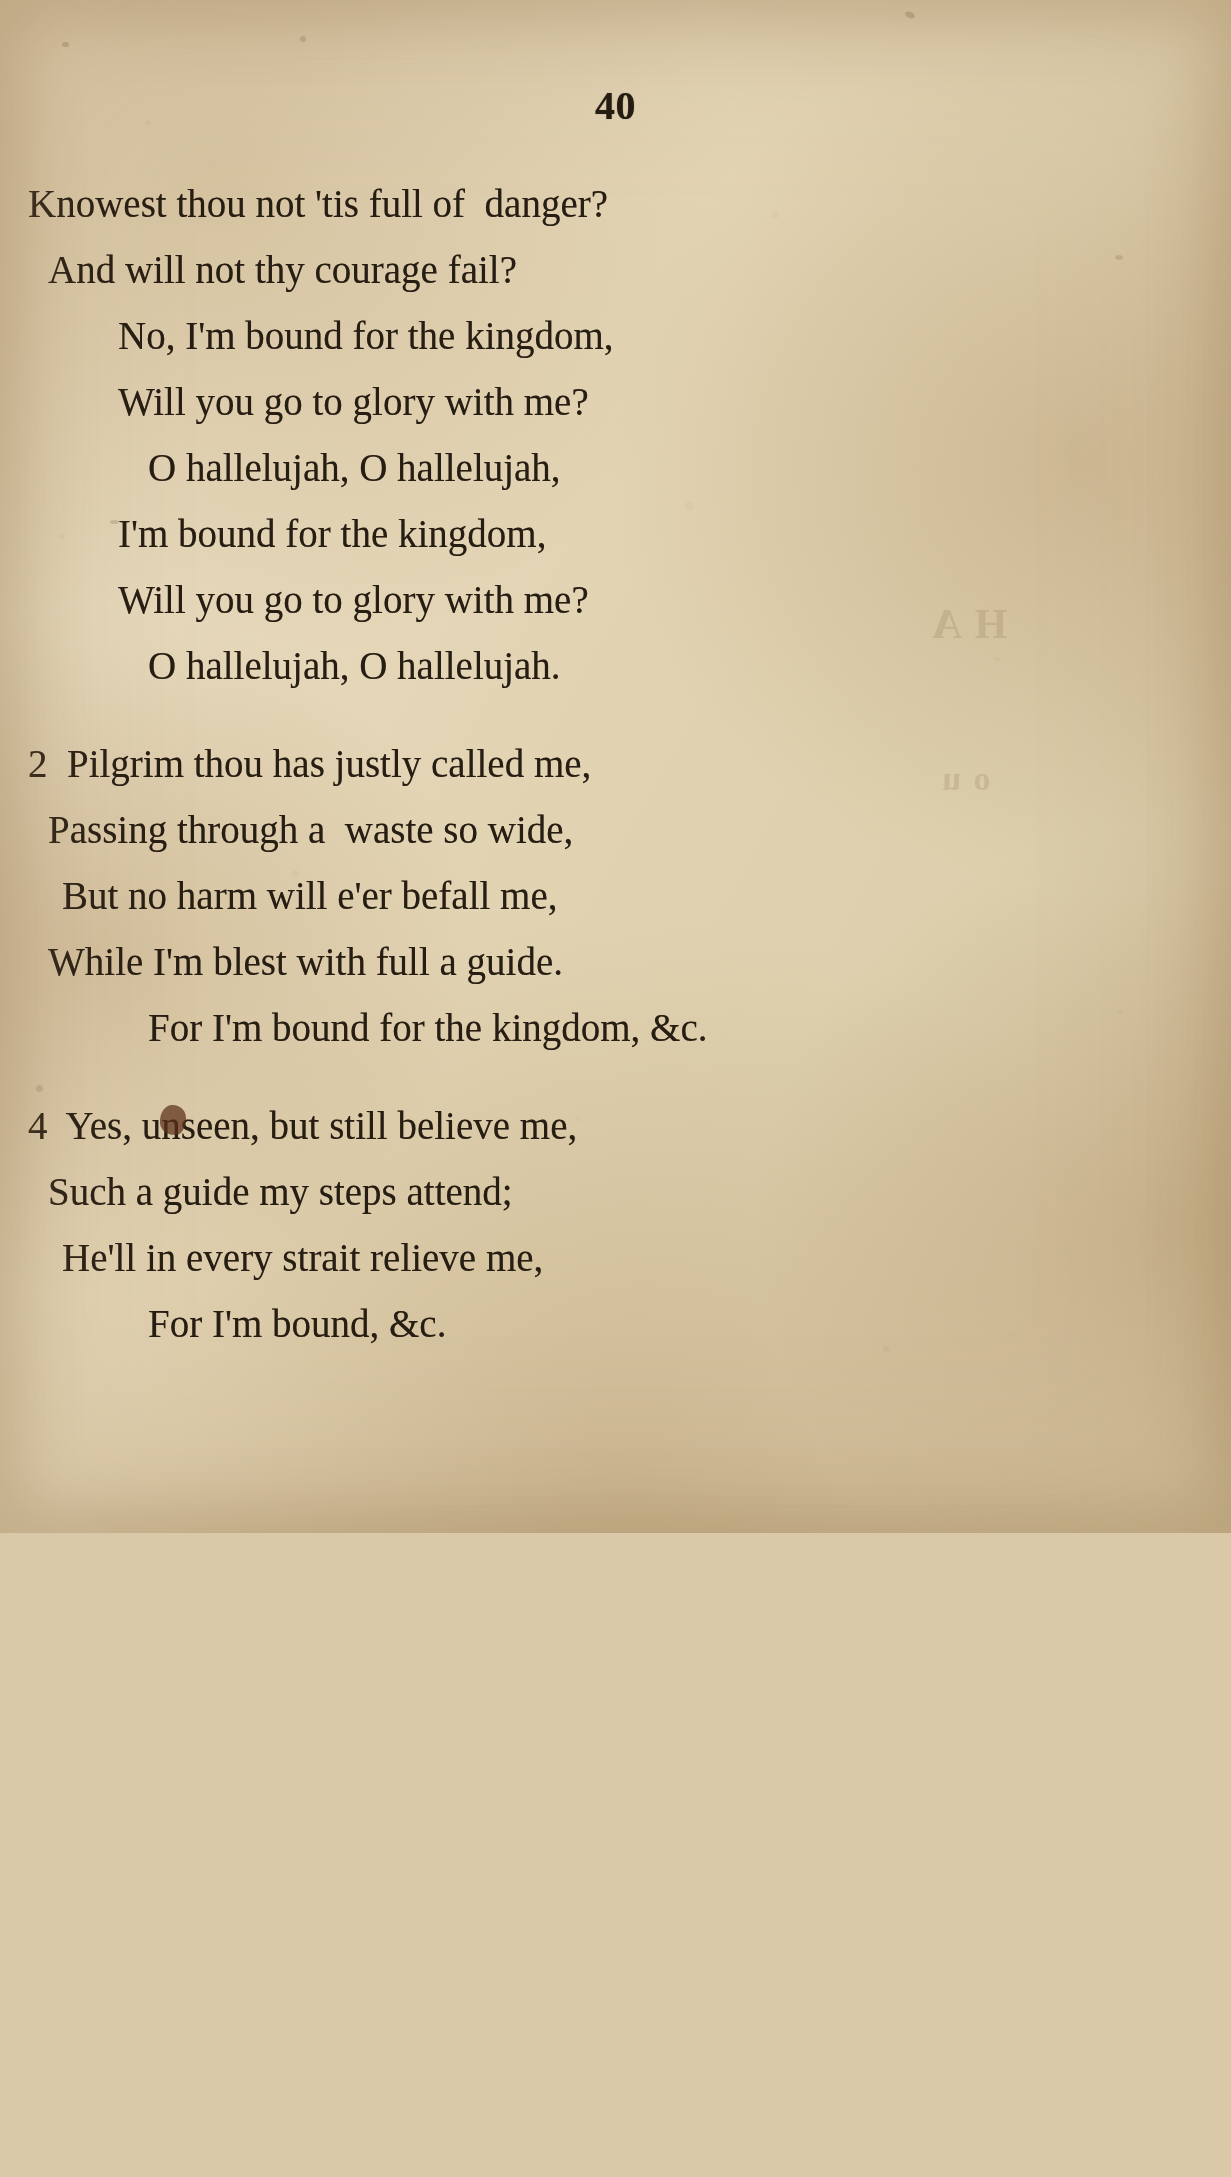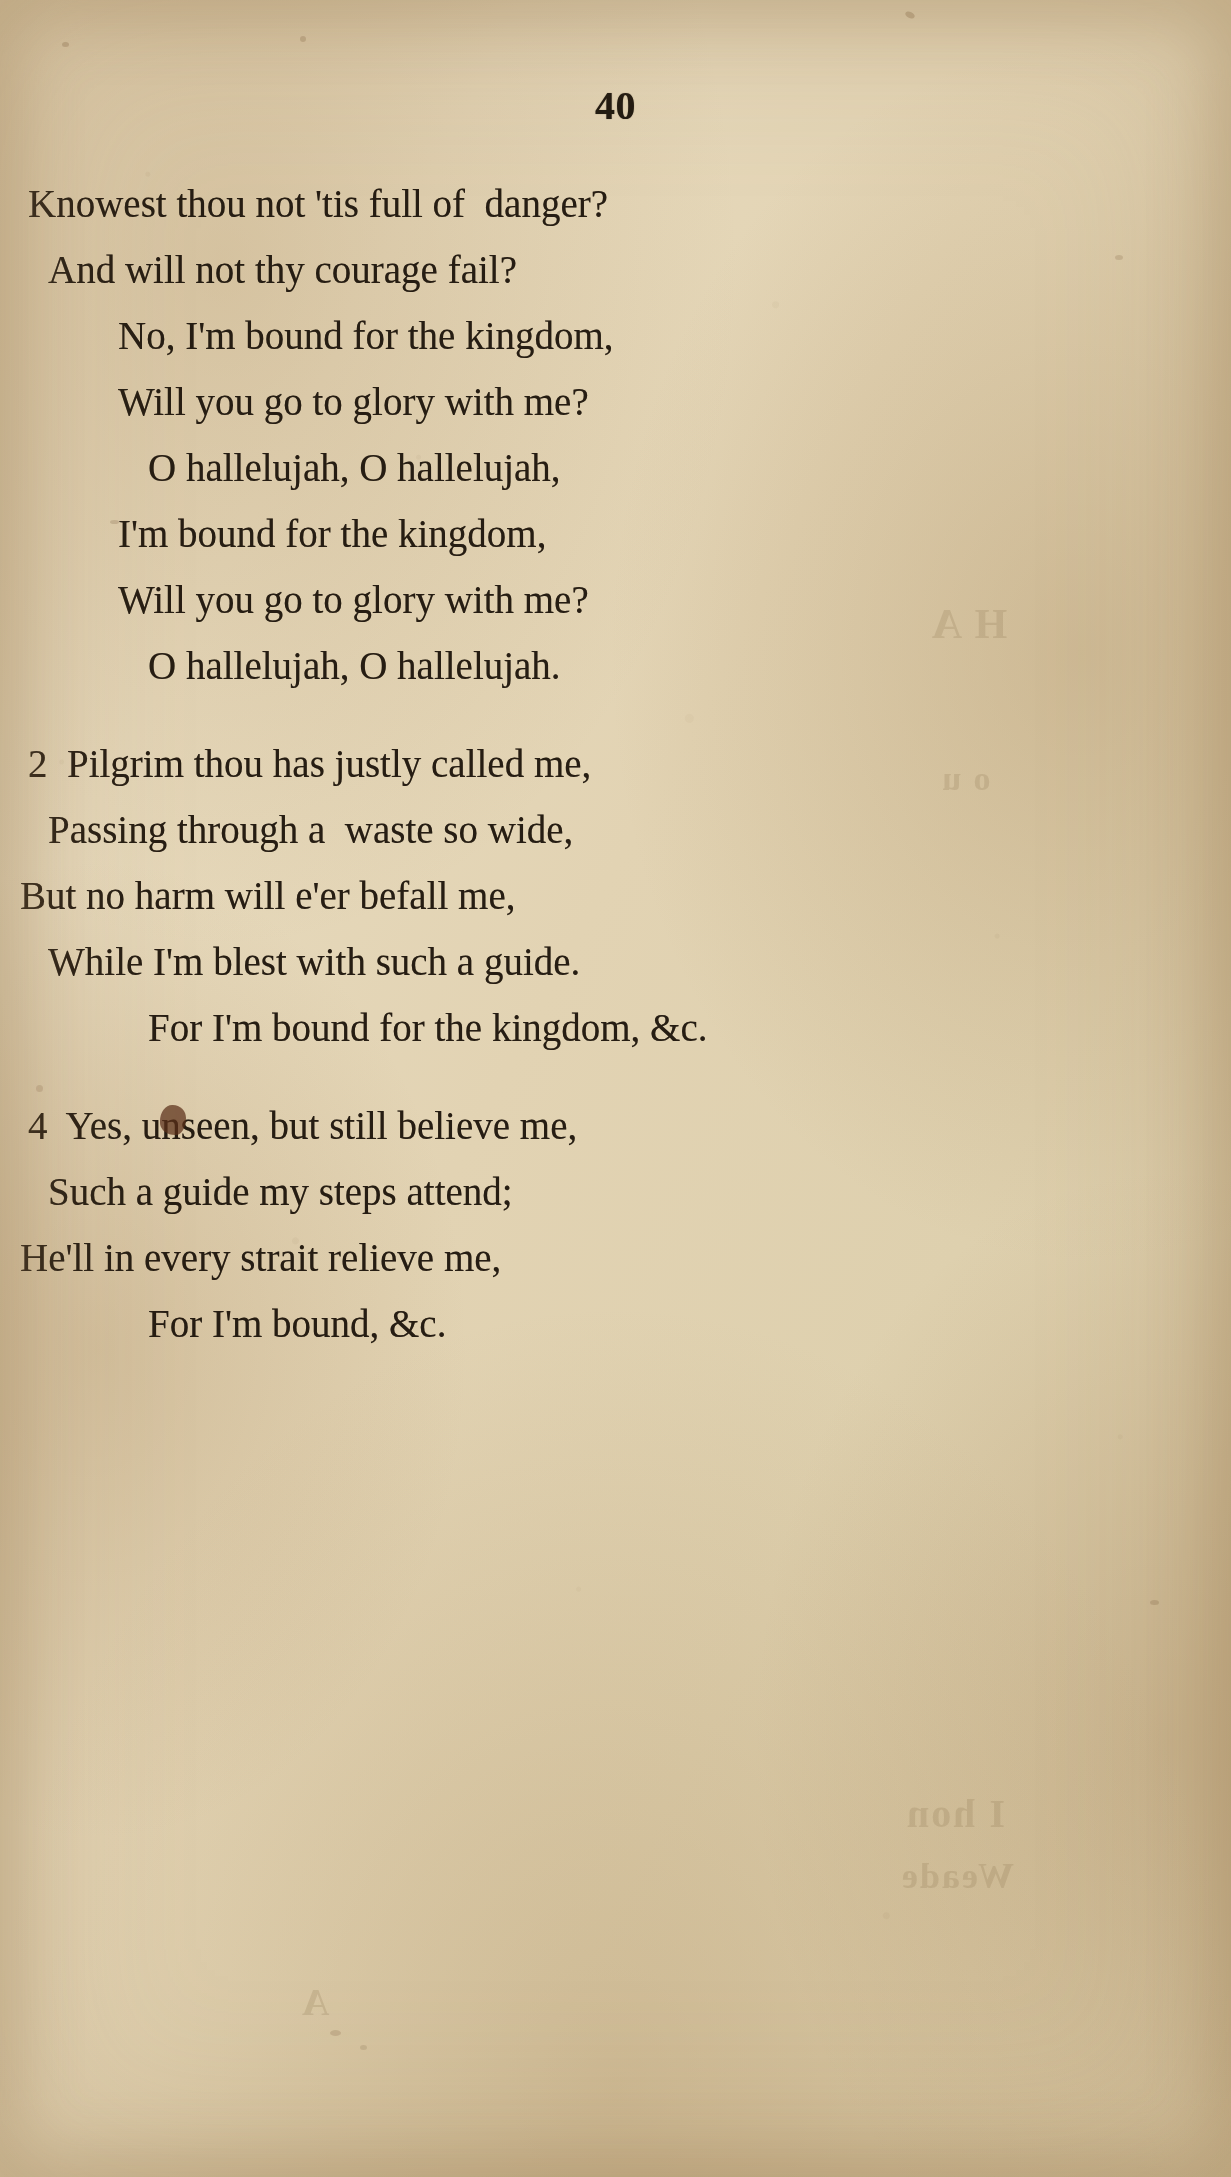--- a/index.html
+++ b/index.html
@@ -11,21 +11,21 @@
     height: 2177px;
     background: #d9c9a8;
     font-family: "Liberation Serif", serif;
     overflow: hidden;
   }
 
   
   #page {
     position: relative;
     width: 1231px;
-    height: 2177px;
+    height: 1533px;
     overflow: hidden;
     background:
       radial-gradient(ellipse 60% 45% at 18% 12%, rgba(173,141,95,0.30), rgba(173,141,95,0) 70%),
       radial-gradient(ellipse 55% 40% at 88% 30%, rgba(166,133,88,0.32), rgba(166,133,88,0) 70%),
       radial-gradient(ellipse 70% 50% at 50% 96%, rgba(176,145,101,0.35), rgba(176,145,101,0) 72%),
       radial-gradient(ellipse 40% 30% at 8% 62%, rgba(163,129,84,0.28), rgba(163,129,84,0) 75%),
       radial-gradient(ellipse 45% 35% at 95% 80%, rgba(158,124,80,0.30), rgba(158,124,80,0) 75%),
       linear-gradient(118deg, #e4d6b8 0%, #e7dabd 22%, #e2d3b3 45%, #ded0ae 68%, #d8c8a4 100%);
   }
 
@@ -110,21 +110,21 @@
     white-space: pre;
     color: #261d13;
     text-shadow: 0 0 0.6px rgba(40,28,14,0.45);
   }
 
   
   .i0  { padding-left: 28px; }
   .i2  { padding-left: 48px; }
   .i3  { padding-left: 118px; }
   .i4  { padding-left: 148px; }
-  .i8  { padding-left: 20px; }
+  .i8  { padding-left: 20px; margin-left: 42px; }
 
   
   #blot {
     position: absolute;
     left: 160px;
     top: 1105px;
     width: 26px;
     height: 30px;
     border-radius: 48% 52% 40% 60% / 55% 45% 58% 42%;
     background: rgba(92,48,26,0.72);
@@ -167,21 +167,21 @@
       <div class="line i4">O hallelujah, O hallelujah,</div>
       <div class="line i3">I'm bound for the kingdom,</div>
       <div class="line i3">Will you go to glory with me?</div>
       <div class="line i4">O hallelujah, O hallelujah.</div>
     </div>
 
     <div class="stanza gap">
       <div class="line i0">2  Pilgrim thou has justly called me,</div>
       <div class="line i2">Passing through a  waste so wide,</div>
       <div class="line i8">But no harm will e'er befall me,</div>
-      <div class="line i2">While I'm blest with such a guide.</div>
+      <div class="line i2">While I'm blest with full a guide.</div>
       <div class="line i4">For I'm bound for the kingdom, &amp;c.</div>
     </div>
 
 
     <div class="stanza gap">
       <div class="line i0">4  Yes, unseen, but still believe me,</div>
       <div class="line i2">Such a guide my steps attend;</div>
       <div class="line i8">He'll in every strait relieve me,</div>
       <div class="line i4">For I'm bound, &amp;c.</div>
     </div>

